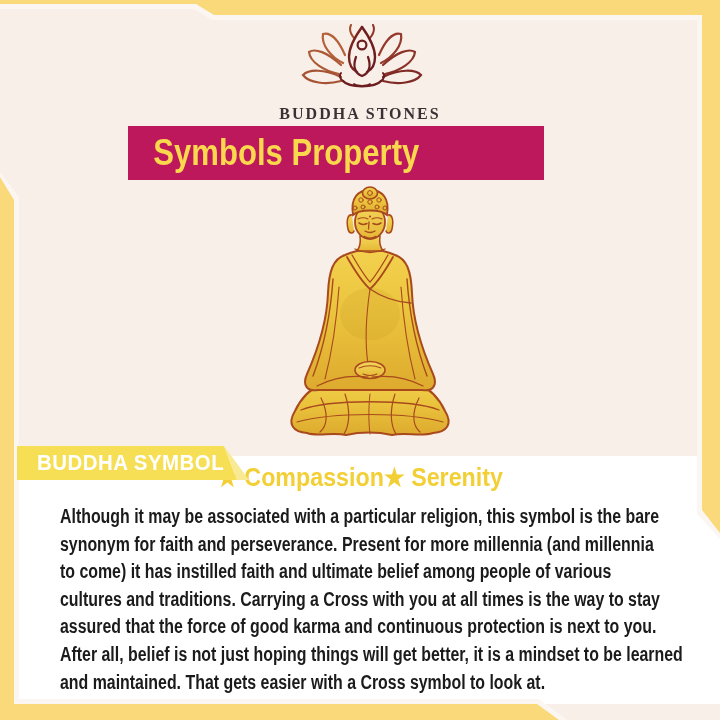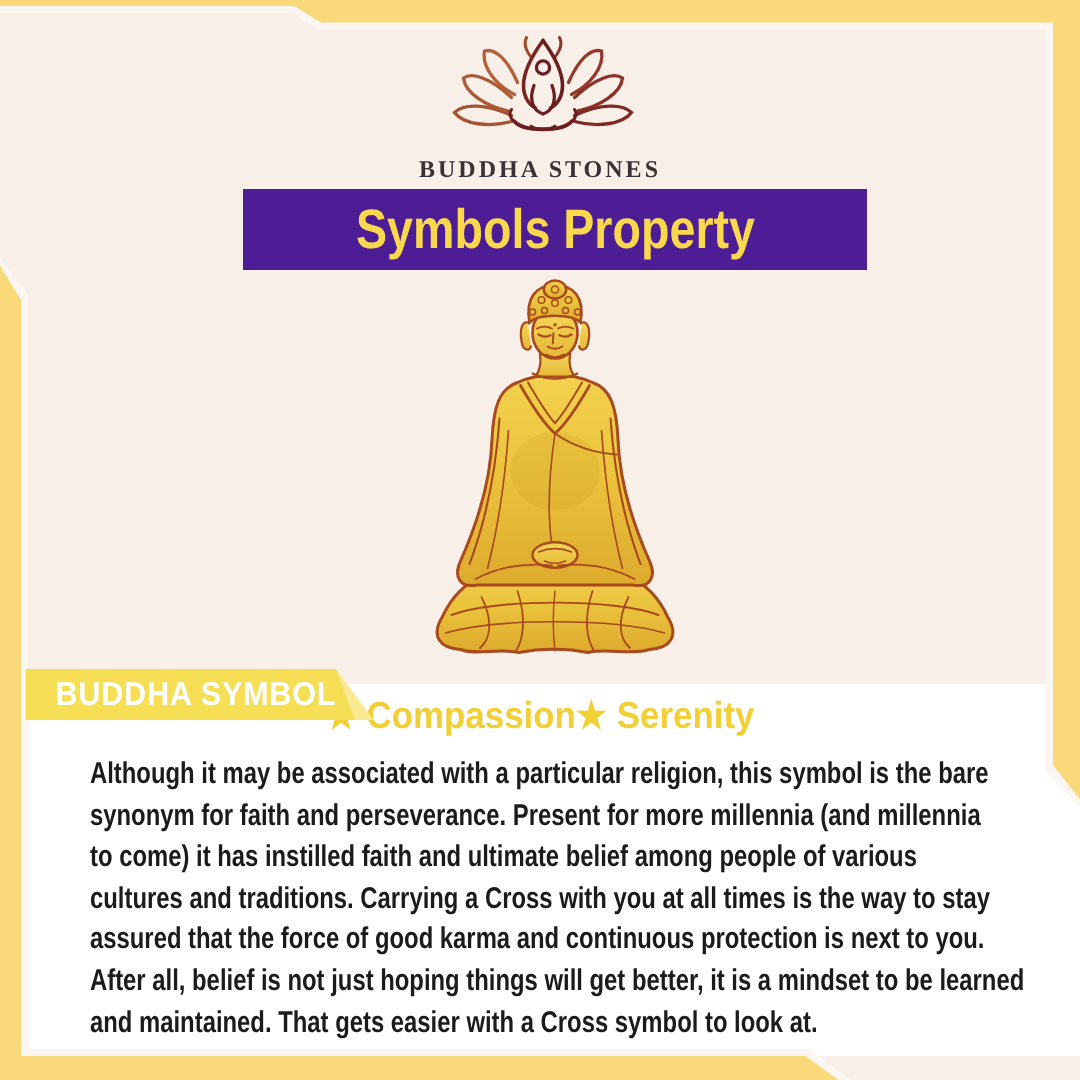--- a/index.html
+++ b/index.html
@@ -4,22 +4,22 @@
 <style>
   html,body{margin:0;padding:0;width:720px;height:720px;overflow:hidden;}
   body{position:relative;background:#F9EFE9;font-family:"Liberation Sans",sans-serif;}
   .abs{position:absolute;}
   #white-panel{left:0;top:456px;width:720px;height:248px;background:#FFFFFF;z-index:1;}
   #ribbons{left:0;top:0;width:720px;height:720px;z-index:2;pointer-events:none;}
   #logo{left:296px;top:24px;width:132px;height:78px;z-index:3;}
   #brand-name{left:0;top:105px;width:720px;text-align:center;z-index:3;
     font-family:"Liberation Serif",serif;font-size:16px;font-weight:600;
     letter-spacing:2px;color:#3A3134;}
-  #title-band{left:162px;top:126px;width:416px;height:54px;background:#4c1d95;z-index:3;
-    display:flex;align-items:center;justify-content:center;}
+  #title-band{left:128px;top:126px;width:416px;height:54px;background:#be185d;z-index:3;
+    display:flex;align-items:center;justify-content:flex-start;}
   #title-band span{font-size:37px;font-weight:700;color:#FAD84D;white-space:nowrap;
     transform:scaleX(.84);transform-origin:center;letter-spacing:0px;}
   #statue{left:284px;top:186px;width:172px;height:252px;z-index:3;}
   #symbol-label{left:17px;top:407px;width:250px;height:34px;z-index:4;margin-top:39px;}
   #symbol-label svg{position:absolute;left:0;top:0;}
   #symbol-label span{position:absolute;left:20px;top:0;height:34px;line-height:34px;
     font-size:22px;font-weight:700;color:#FFFFFF;letter-spacing:.5px;white-space:nowrap;
     transform:scaleX(.93);transform-origin:0 50%;}
   #traits-heading{left:0;top:462px;width:720px;height:30px;line-height:30px;text-align:center;
     z-index:3;font-size:25px;font-weight:700;color:#F3CF36;

